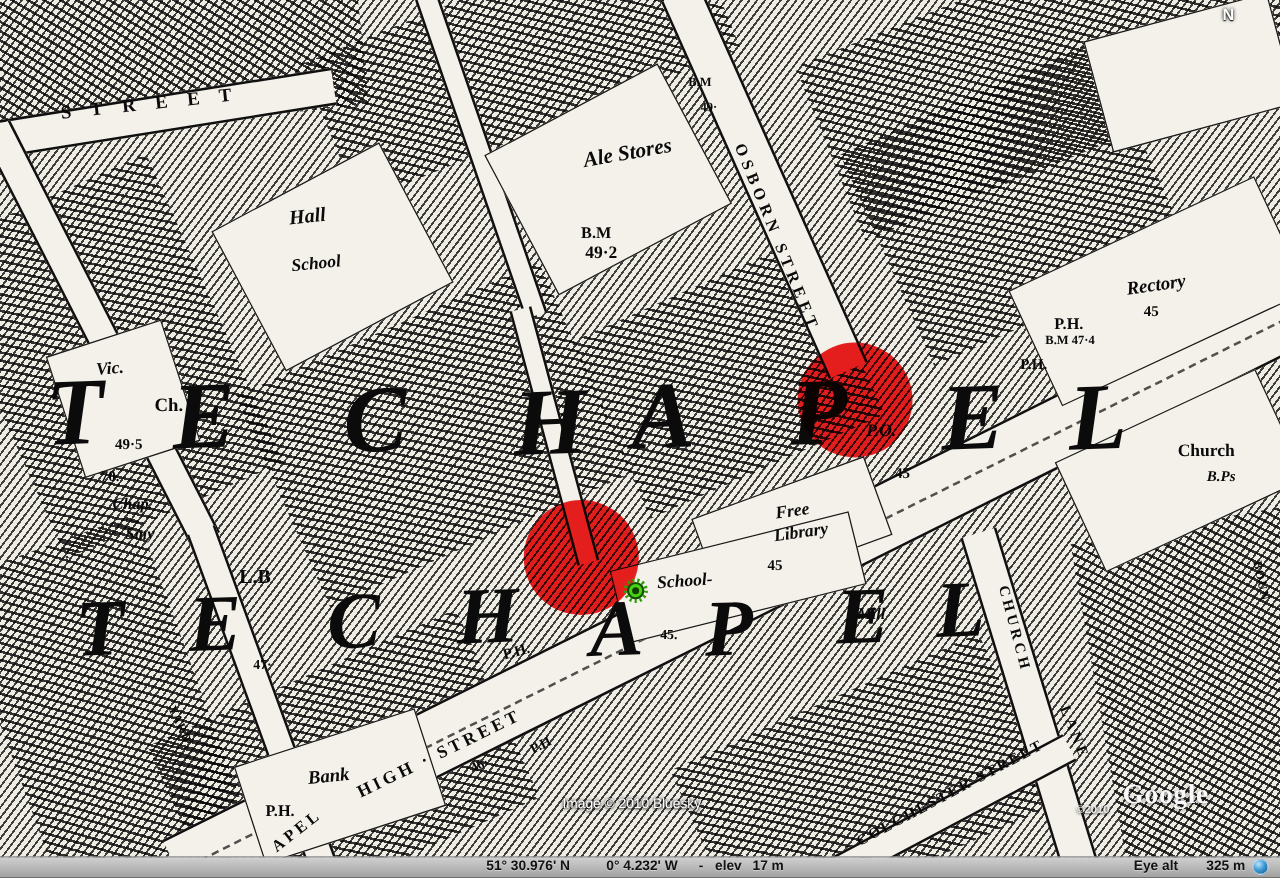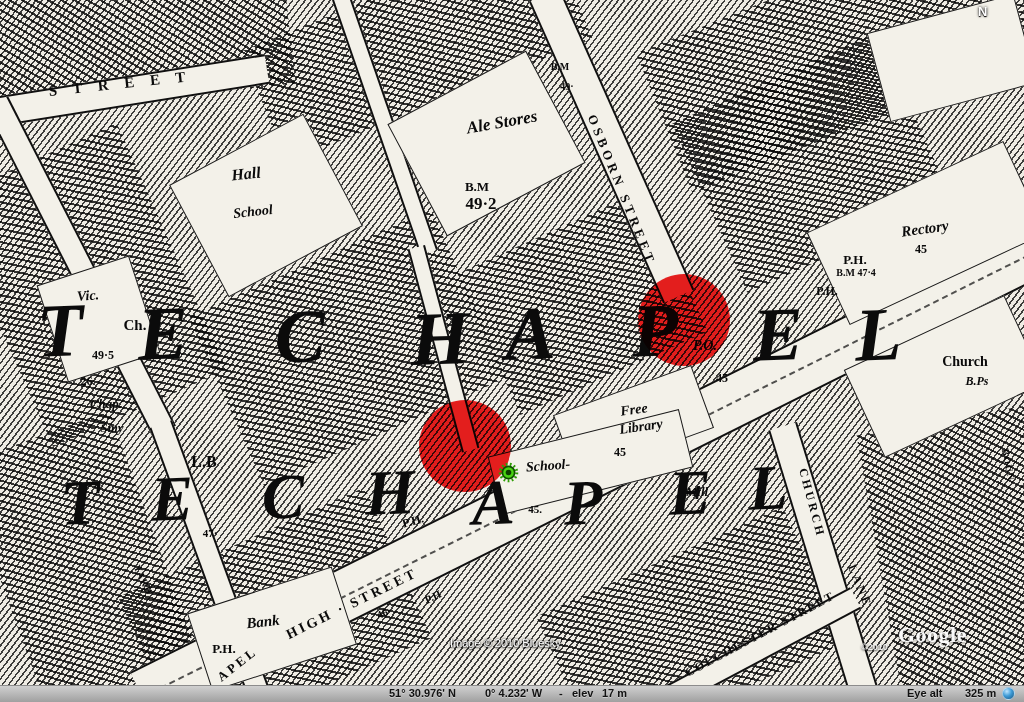--- a/index.html
+++ b/index.html
@@ -99,27 +99,27 @@
         <span class="biglet" style="left: 390px; top: 493px; font-size: 64px;">H</span>
         <span class="biglet" style="left: 493px; top: 503px; font-size: 64px;">A</span>
         <span class="biglet" style="left: 583px; top: 503px; font-size: 64px;">P</span>
         <span class="biglet" style="left: 690px; top: 493px; font-size: 64px;">E</span>
         <span class="biglet" style="left: 768px; top: 488px; font-size: 64px;">L</span>
         <span class="lbl caps" style="left: 120px; top: 84px; font-size: 15px; letter-spacing: 6px; transform: translate(-50%, -50%) rotate(-6deg);">S T R E E T</span>
         <span class="lbl name" style="left: 502px; top: 122px; font-size: 17px; transform: translate(-50%, -50%) rotate(-10deg);">Ale Stores</span>
         <span class="lbl num" style="left: 560px; top: 67px; font-size: 10px; transform: translate(-50%, -50%) rotate(0deg);">B.M</span>
         <span class="lbl num" style="left: 567px; top: 87px; font-size: 10px; transform: translate(-50%, -50%) rotate(0deg);">49·</span>
         <span class="lbl num" style="left: 477px; top: 186px; font-size: 13px; transform: translate(-50%, -50%) rotate(0deg);">B.M</span>
-        <span class="lbl num" style="left: 481px; top: 203px; font-size: 17px; transform: translate(-50%, -50%) rotate(0deg);">49·2</span>
+        <span class="lbl num" style="left: 481px; top: 203px; font-size: 14px; transform: translate(-50%, -50%) rotate(0deg);">49·2</span>
         <span class="lbl name" style="left: 246px; top: 174px; font-size: 16px; transform: translate(-50%, -50%) rotate(-6deg);">Hall</span>
         <span class="lbl name" style="left: 253px; top: 212px; font-size: 14px; transform: translate(-50%, -50%) rotate(-6deg);">School</span>
         <span class="lbl name" style="left: 88px; top: 296px; font-size: 14px; transform: translate(-50%, -50%) rotate(-4deg);">Vic.</span>
         <span class="lbl num" style="left: 114px; top: 325px; font-size: 15px; transform: translate(-50%, -50%) rotate(0deg); margin-left: 21px;">Ch.</span>
         <span class="lbl num" style="left: 103px; top: 355px; font-size: 12px; transform: translate(-50%, -50%) rotate(0deg);">49·5</span>
-        <span class="lbl num" style="left: 88px; top: 381px; font-size: 12px; transform: translate(-50%, -50%) rotate(0deg);">26.</span>
+        <span class="lbl num" style="left: 88px; top: 381px; font-size: 12px; transform: translate(-50%, -50%) rotate(0deg);">70.</span>
         <span class="lbl name" style="left: 106px; top: 403px; font-size: 13px; transform: translate(-50%, -50%) rotate(0deg);">Chap.</span>
         <span class="lbl name" style="left: 112px; top: 427px; font-size: 13px; transform: translate(-50%, -50%) rotate(0deg);">Smy</span>
         <span class="lbl num" style="left: 164px; top: 462px; font-size: 16px; transform: translate(-50%, -50%) rotate(0deg); margin-left: 40px;">L.B</span>
         <span class="lbl caps" style="left: 622px; top: 190px; font-size: 13px; letter-spacing: 4px; transform: translate(-50%, -50%) rotate(68deg);">OSBORN  STREET</span>
         <span class="lbl name" style="left: 634px; top: 410px; font-size: 14px; transform: translate(-50%, -50%) rotate(-8deg);">Free</span>
         <span class="lbl name" style="left: 641px; top: 427px; font-size: 14px; transform: translate(-50%, -50%) rotate(-8deg);">Library</span>
         <span class="lbl num" style="left: 620px; top: 452px; font-size: 12px; transform: translate(-50%, -50%) rotate(0deg);">45</span>
         <span class="lbl name" style="left: 548px; top: 466px; font-size: 14px; transform: translate(-50%, -50%) rotate(-4deg);">School-</span>
         <span class="lbl num" style="left: 535px; top: 509px; font-size: 11px; transform: translate(-50%, -50%) rotate(0deg);">45.</span>
         <span class="lbl name" style="left: 697px; top: 491px; font-size: 13px; transform: translate(-50%, -50%) rotate(0deg);">Mill</span>

